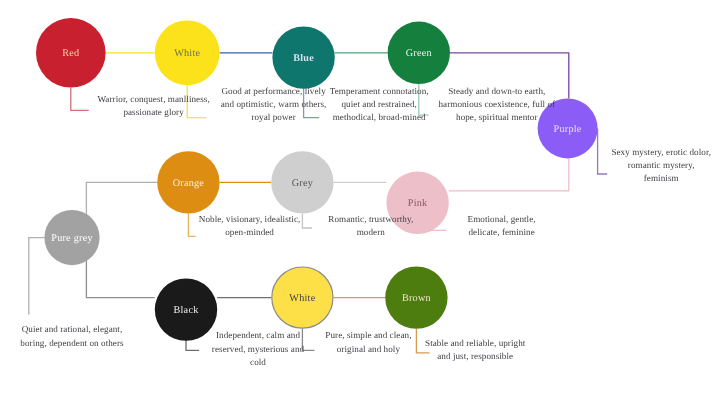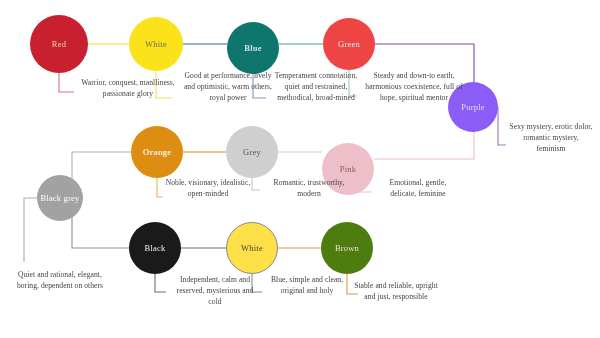--- a/index.html
+++ b/index.html
@@ -46,55 +46,55 @@
   <div id="nodes-layer">
       <div class="node" style="left: 30px; top: 15px; width: 58px; height: 58px; background: rgb(200, 32, 46); color: rgb(242, 214, 168);">
         <span>Red</span>
       </div>
       <div class="node" style="left: 129px; top: 17px; width: 54px; height: 54px; background: rgb(251, 226, 27); color: rgb(107, 111, 83);">
         <span>White</span>
       </div>
       <div class="node" style="left: 227px; top: 22px; width: 52px; height: 52px; background: #0f766e; color: rgb(217, 223, 240); font-weight: bold;">
         <span>Blue</span>
       </div>
-      <div class="node" style="left: 323px; top: 18px; width: 52px; height: 52px; background: #ef4444; color: rgb(230, 243, 236);">
+      <div class="node" style="left: 323px; top: 18px; width: 52px; height: 52px; background: #15803d; color: rgb(230, 243, 236);">
         <span>Green</span>
       </div>
       <div class="node" style="left: 448px; top: 82px; width: 50px; height: 50px; background: #8b5cf6; color: rgb(232, 220, 240);">
         <span>Purple</span>
       </div>
-      <div class="node" style="left: 131px; top: 126px; width: 52px; height: 52px; background: rgb(221, 141, 18); color: rgb(251, 238, 219); font-weight: bold;">
+      <div class="node" style="left: 131px; top: 126px; width: 52px; height: 52px; background: rgb(221, 141, 18); color: rgb(251, 238, 219);">
         <span>Orange</span>
       </div>
       <div class="node" style="left: 226px; top: 126px; width: 52px; height: 52px; background: rgb(207, 207, 207); color: rgb(85, 85, 90); text-align: center;">
         <span>Grey</span>
       </div>
       <div class="node" style="left: 322px; top: 143px; width: 52px; height: 52px; background: rgb(237, 191, 201); color: rgb(138, 88, 102);">
         <span>Pink</span>
       </div>
       <div class="node" style="left: 37px; top: 175px; width: 46px; height: 46px; background: rgb(162, 162, 162); color: rgb(255, 255, 255);">
-        <span>Black grey</span>
+        <span>Pure grey</span>
       </div>
-      <div class="node" style="left: 129px; top: 222px; width: 52px; height: 52px; background: rgb(26, 26, 26); color: rgb(240, 240, 240);">
+      <div class="node" style="left: 129px; top: 232px; width: 52px; height: 52px; background: rgb(26, 26, 26); color: rgb(240, 240, 240);">
         <span>Black</span>
       </div>
       <div class="node" style="left: 226px; top: 222px; width: 52px; height: 52px; background: #fde047; color: rgb(63, 63, 70); border: 1px solid rgb(138, 138, 138);">
         <span>White</span>
       </div>
       <div class="node" style="left: 321px; top: 222px; width: 52px; height: 52px; background: #4d7c0f; color: rgb(243, 226, 205);">
         <span>Brown</span>
       </div>
     </div>
   <div id="notes-layer">
       <div class="note" style="left: 80px; top: 78px; width: 96px; color: rgb(63, 63, 70);">Warrior, conquest, manlliness, passionate glory</div>
       <div class="note" style="left: 178px; top: 71px; width: 100px; color: rgb(63, 63, 70);">Good at performance, lively and optimistic, warm others, royal power</div>
       <div class="note" style="left: 270px; top: 71px; width: 92px; color: rgb(63, 63, 70);">Temperament connotation, quiet and restrained, methodical, broad-mined</div>
       <div class="note" style="left: 360px; top: 71px; width: 108px; color: rgb(63, 63, 70);">Steady and down-to earth, harmonious coexistence, full of hope, spiritual mentor</div>
       <div class="note" style="left: 508px; top: 122px; width: 86px; color: rgb(63, 63, 70);">Sexy mystery, erotic dolor, romantic mystery, feminism</div>
       <div class="note" style="left: 165px; top: 178px; width: 86px; color: rgb(63, 63, 70);">Noble, visionary, idealistic, open-minded</div>
       <div class="note" style="left: 262px; top: 178px; width: 94px; color: rgb(63, 63, 70); font-family: Liberation Serif, serif;">Romantic, trustworthy, modern</div>
       <div class="note" style="left: 377px; top: 178px; width: 82px; color: rgb(63, 63, 70);">Emotional, gentle, delicate, feminine</div>
       <div class="note" style="left: 8px; top: 270px; width: 104px; color: rgb(63, 63, 70);">Quiet and rational, elegant, boring, dependent on others</div>
       <div class="note" style="left: 172px; top: 275px; width: 86px; color: rgb(63, 63, 70);">Independent, calm and reserved, mysterious and cold</div>
-      <div class="note" style="left: 266px; top: 275px; width: 82px; color: rgb(63, 63, 70);">Blue, simple and clean, original and holy</div>
+      <div class="note" style="left: 266px; top: 275px; width: 82px; color: rgb(63, 63, 70);">Pure, simple and clean, original and holy</div>
       <div class="note" style="left: 348px; top: 281px; width: 96px; color: rgb(63, 63, 70);">Stable and reliable, upright and just, responsible</div>
     </div>
 </div>
 
 </body></html>

